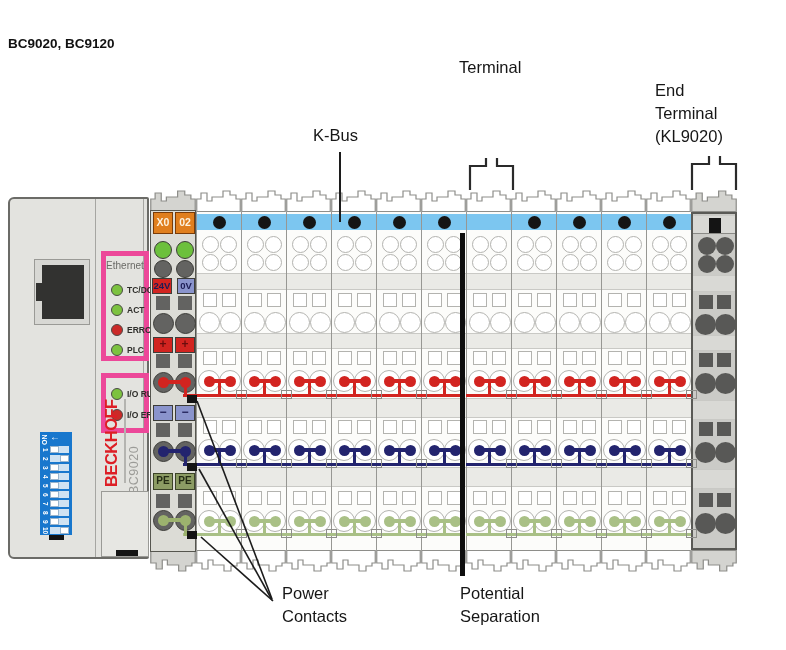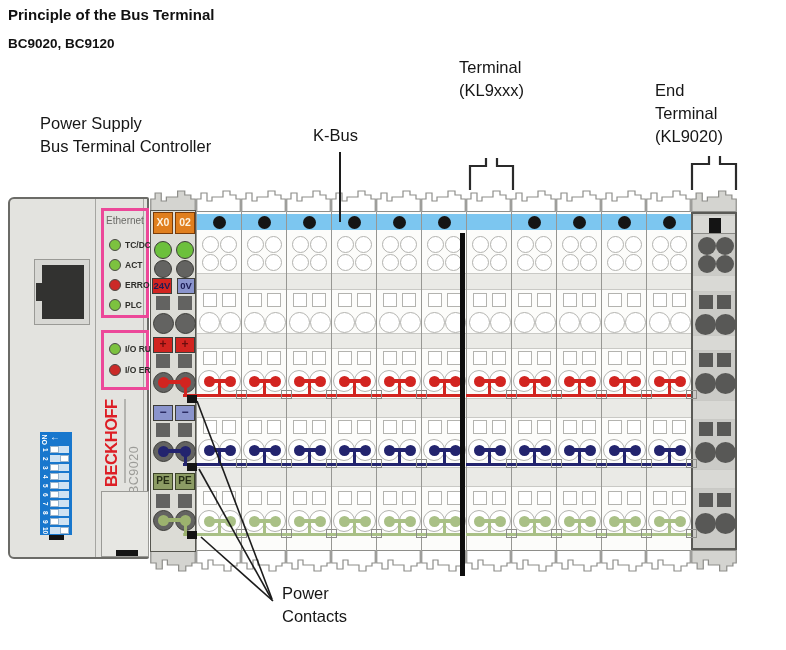--- a/index.html
+++ b/index.html
@@ -22,58 +22,56 @@
   .linkbar{position:absolute;height:4px;}
   .stub{position:absolute;width:3px;}
   .busline{position:absolute;height:3px;z-index:3;}
   .bustab{position:absolute;width:11px;height:9px;border:1px solid #8e8e8a;z-index:4;box-sizing:border-box;}
   .blacktab{position:absolute;width:10px;height:8px;background:#141414;z-index:5;}
   .clip{position:absolute;z-index:1;line-height:0;}
   .psbox{position:absolute;box-sizing:border-box;border:1.5px solid #3d3d39;font-weight:bold;
          text-align:center;z-index:2;}
   .pscirc{position:absolute;border-radius:50%;border:1.5px solid #3d3d39;box-sizing:border-box;z-index:2;}
   .pssq{position:absolute;background:#636361;z-index:2;}
-  .panel{position:absolute;border:3px solid #ec4899;box-sizing:border-box;}
+  .panel{position:absolute;border:5px solid #ec4899;box-sizing:border-box;margin-top:43px;}
   .ledrow{position:absolute;display:flex;align-items:center;gap:4px;}
   .led{width:12px;height:12px;border-radius:50%;border:1.5px solid #4a4a46;box-sizing:border-box;flex:0 0 auto;}
   .ledlbl{font-size:8.5px;font-weight:bold;color:#2e2e2a;white-space:nowrap;}
   .vtx{writing-mode:vertical-rl;transform:rotate(180deg);display:block;}
   .diprow{position:absolute;left:0;width:32px;height:9px;}
   .dipnum{position:absolute;left:1px;top:0;width:8px;height:9px;color:#fff;font-size:6.5px;
           font-weight:bold;writing-mode:vertical-rl;text-align:center;line-height:8px;}
   .diptrack{position:absolute;left:10px;top:1px;width:19px;height:7px;background:#cfe2f2;}
   .dipknob{position:absolute;top:0;width:9px;height:7px;background:#fff;border:0.5px solid #9ab4cc;box-sizing:border-box;}
   svg.overlay{position:absolute;left:0;top:0;z-index:9;pointer-events:none;}
   .sep{position:absolute;background:#0e0e0e;z-index:8;}
 </style>
 </head>
 <body>
 
 <div id="diagram">
 
-  <div class="ttl" style="left:8px;top:6px;">Principle of the Bus Terminal</div>
   <div class="sub" style="left:8px;top:36px;">BC9020, BC9120</div>
 
-  <div class="lbl" style="left:40px;top:112px;">
-    <div>Power Supply</div>
-    <div>Bus Terminal Controller</div>
-  </div>
   <div class="lbl" style="left:313px;top:124px;">K-Bus</div>
   <div class="lbl" style="left:459px;top:56px;">
     <div>Terminal</div>
-    <div>(KL9xxx)</div>
   </div>
   <div class="lbl" style="left:655px;top:79px;">
     <div>End</div>
     <div>Terminal</div>
     <div>(KL9020)</div>
   </div>
   <div class="lbl" style="left:282px;top:582px;">
     <div>Power</div>
     <div>Contacts</div>
+  </div>
+  <div class="lbl" style="left:460px;top:582px;">
+    <div>Potential</div>
+    <div>Separation</div>
   </div>
 
   <div class="abs" style="left:8px;top:197px;width:141px;height:362px;background:#e3e3df;
        border:2px solid #6b6b67;border-radius:6px 2px 2px 6px;z-index:2;">
     <div class="abs" style="left:85px;top:0;width:1px;height:358px;background:#a6a6a2;"></div>
     <div class="abs" style="left:133px;top:0;width:1px;height:358px;background:#a6a6a2;"></div>
 
     <div class="abs" style="left:24px;top:60px;width:56px;height:66px;background:#d8d8d4;border:1px solid #9a9a96;"></div>
     <div class="abs" style="left:32px;top:66px;width:42px;height:54px;background:#323230;"></div>
     <div class="abs" style="left:26px;top:84px;width:6px;height:18px;background:#323230;"></div>

